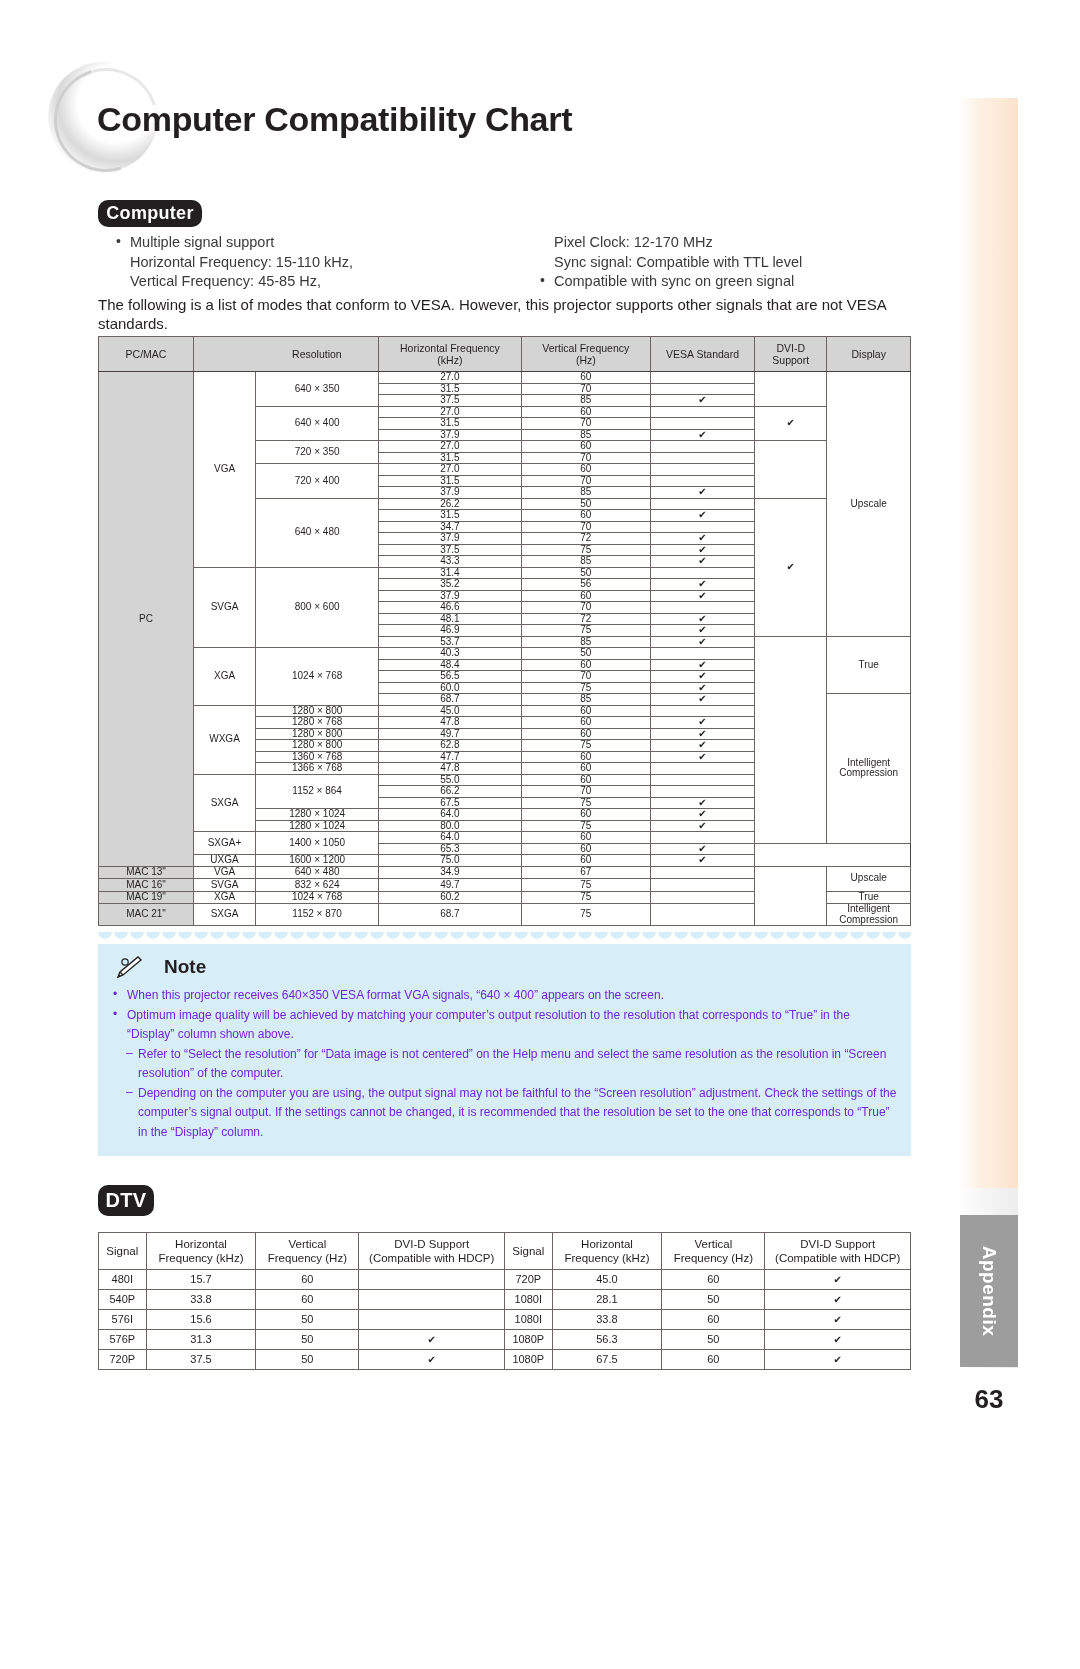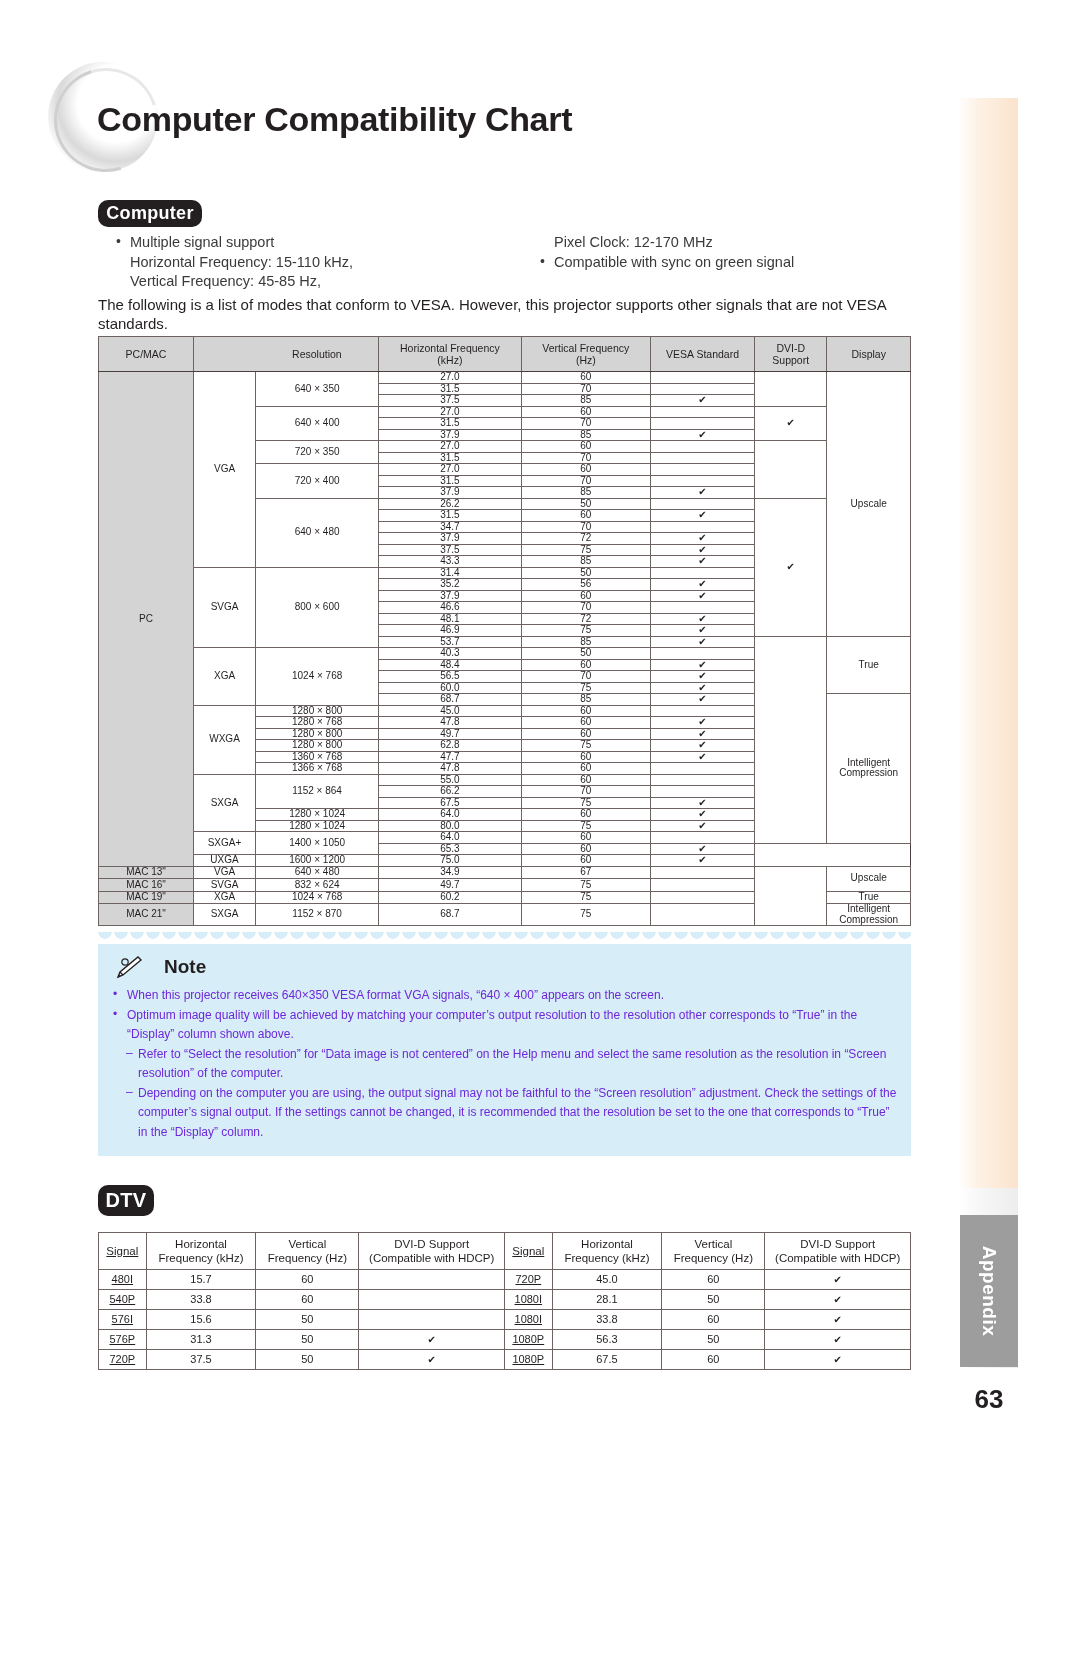--- a/index.html
+++ b/index.html
@@ -67,21 +67,21 @@
   .note-box li:before{content:"\2022";position:absolute;left:1px;top:-1px;}
   .note-box li.sub{padding-left:26px;}
   .note-box li.sub:before{content:"\2013";left:14px;}
 
   
   .dtv-table{position:absolute;left:98px;top:1232px;width:813px;font-size:11px;color:#231f20;
      border:1.4px solid #4a3f3f;}
   .dtv-table td,.dtv-table th{border:0.8px solid #6d6360;text-align:center;padding:1px 2px;
      height:17px;font-weight:normal;line-height:13px;}
   .dtv-table thead th{height:34px;font-size:11.5px;line-height:14px;}
-  .dtv-table .sig{width:48px;text-decoration:underline;}
+  .dtv-table .sig{width:48px;}
   .dtv-table .thick{border-left:1.4px solid #4a3f3f;}
 
   
   .appendix-tab{position:absolute;right:62px;top:1215px;width:58px;height:152px;background:#9d9d9d;
      display:flex;align-items:center;justify-content:center;}
   .appendix-tab span{transform:rotate(90deg);white-space:nowrap;color:#fff;font-weight:bold;font-size:19px;letter-spacing:0.5px;}
 
   .pageno{position:absolute;right:62px;top:1384px;width:58px;text-align:center;font-size:26px;font-weight:bold;color:#231f20;}
 </style>
 </head>
@@ -98,20 +98,21 @@
   <div class="blacktag" id="tag-computer">Computer</div>
 
   <div class="specs">
     <div class="col colL">
       <div class="bullet">Multiple signal support</div>
       <div class="nob">Horizontal Frequency: 15-110 kHz,</div>
       <div class="nob">Vertical Frequency: 45-85 Hz,</div>
     </div>
     <div class="col colR">
       <div class="nob">Pixel Clock: 12-170 MHz</div>
+      <div class="nob">Sync signal: Compatible with TTL level</div>
       <div class="bullet">Compatible with sync on green signal</div>
     </div>
     <div class="intro">The following is a list of modes that conform to VESA. However, this projector supports other signals that are not VESA standards.</div>
   </div>
 
   <table class="pc-table">
     <thead>
       <tr>
         <th style="width:95px">PC/MAC</th>
         <th style="width:62px;border-right:none"></th>
@@ -431,21 +432,21 @@
             <path d="M2 21 L7 19 L25 4 L22 1 L4 16 Z" fill="#ffffff" stroke="#231f20" stroke-width="1.4"></path>
             <path d="M4 16 L7 19" stroke="#231f20" stroke-width="1.2"></path>
             <circle cx="9" cy="6" r="3.2" fill="none" stroke="#231f20" stroke-width="1.2"></circle>
             <path d="M2 21 L4.5 20 L3 18.5 Z" fill="#231f20"></path>
           </svg>
         </span>
         <span class="label">Note</span>
       </div>
       <ul id="note-list">
           <li>When this projector receives 640×350 VESA format VGA signals, “640 × 400” appears on the screen.</li>
-          <li>Optimum image quality will be achieved by matching your computer’s output resolution to the resolution other corresponds to “True” in the “Display” column shown above.</li>
+          <li>Optimum image quality will be achieved by matching your computer’s output resolution to the resolution that corresponds to “True” in the “Display” column shown above.</li>
           <li class="sub">Refer to “Select the resolution” for “Data image is not centered” on the Help menu and select the same resolution as the resolution in “Screen resolution” of the computer.</li>
           <li class="sub">Depending on the computer you are using, the output signal may not be faithful to the “Screen resolution” adjustment. Check the settings of the computer’s signal output. If the settings cannot be changed, it is recommended that the resolution be set to the one that corresponds to “True” in the “Display” column.</li>
         </ul>
     </div>
   </div>
 
   <div class="blacktag" id="tag-dtv">DTV</div>
 
   <table class="dtv-table">
     <thead>

